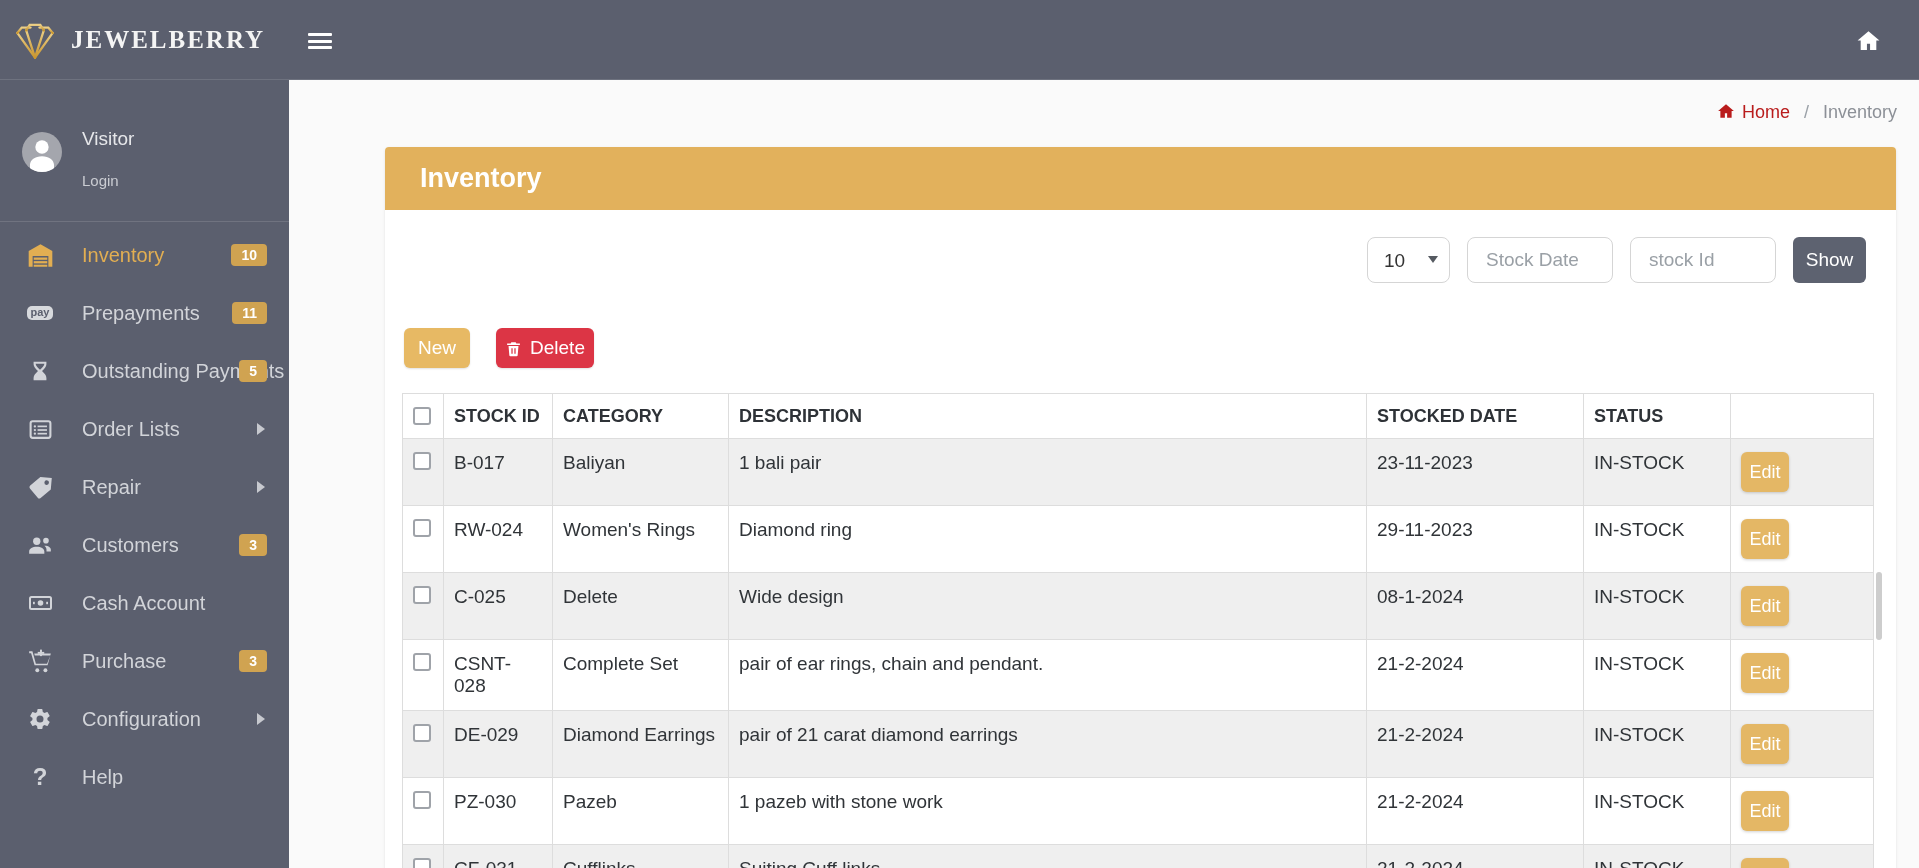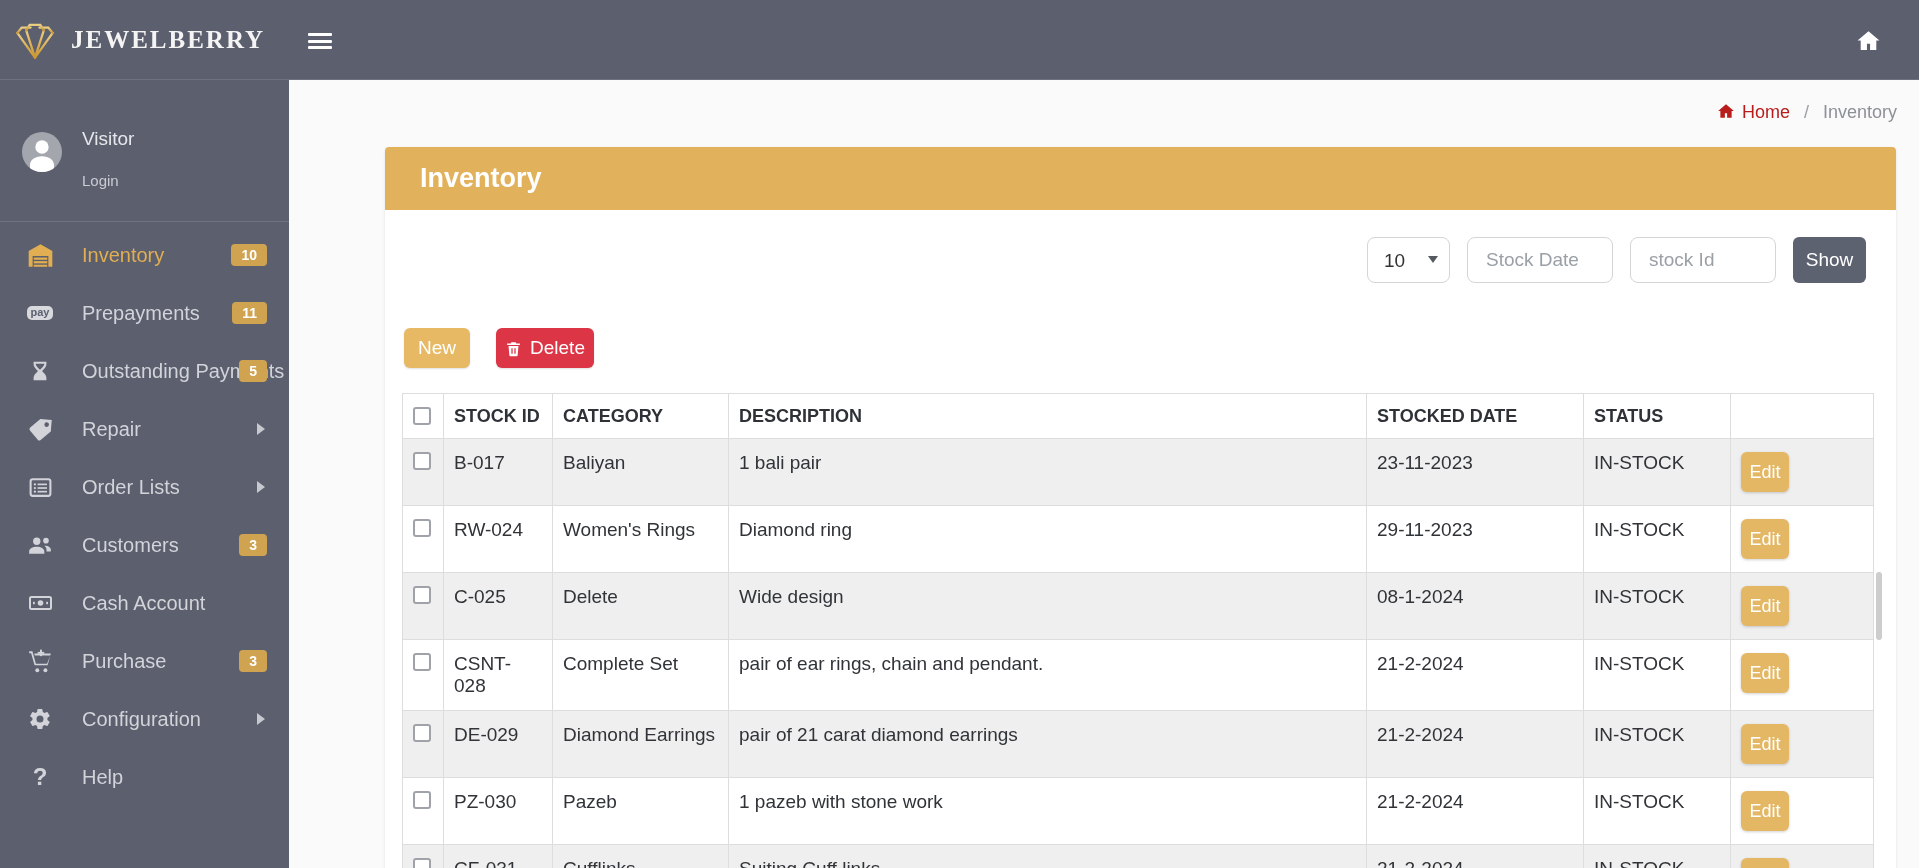--- a/index.html
+++ b/index.html
@@ -170,43 +170,43 @@
         <svg width="22" height="24" viewBox="0 0 24 24" fill="currentColor">
           <path d="M5 2v2.5c0 2.8 2.4 5.1 4.8 7.5C7.4 14.4 5 16.7 5 19.5V22h14v-2.5c0-2.8-2.4-5.1-4.8-7.5 2.4-2.4 4.8-4.7 4.8-7.5V2H5zm2.2 2.2h9.6c-.2 2.2-2.4 4.3-4.8 6.3-2.4-2-4.6-4.1-4.8-6.3z"></path>
         </svg>
       </span>
       <span class="nav-label">Outstanding Payments</span>
       <span class="nav-badge">5</span>
     </div>
 
     <div class="nav-item">
       <span class="nav-icon">
-        <svg width="25" height="25" viewBox="0 0 24 24" fill="currentColor">
-          <path d="M11 2L2 11a2 2 0 0 0 0 2.8l8.2 8.2a2 2 0 0 0 2.8 0L22 13V2H11zm6.5 7a2.2 2.2 0 1 1 0-4.4 2.2 2.2 0 0 1 0 4.4z" transform="rotate(5 12 12)"></path>
-        </svg>
-      </span>
-      <span class="nav-label">Repair</span>
-      <span class="nav-arrow"></span>
-    </div>
-
-    <div class="nav-item">
-      <span class="nav-icon">
         <svg width="25" height="25" viewBox="0 0 24 24" fill="none" stroke="currentColor" stroke-width="2">
           <rect x="2.5" y="4" width="19" height="16" rx="2"></rect>
           <g fill="currentColor" stroke="none">
             <circle cx="6.6" cy="9" r="1.1"></circle>
               <circle cx="6.6" cy="12.5" r="1.1"></circle>
               <circle cx="6.6" cy="16" r="1.1"></circle>
             <rect x="9.2" y="8.2" width="9" height="1.6"></rect>
               <rect x="9.2" y="11.7" width="9" height="1.6"></rect>
               <rect x="9.2" y="15.2" width="9" height="1.6"></rect>
           </g>
         </svg>
       </span>
       <span class="nav-label">Order Lists</span>
+      <span class="nav-arrow"></span>
+    </div>
+
+    <div class="nav-item">
+      <span class="nav-icon">
+        <svg width="25" height="25" viewBox="0 0 24 24" fill="currentColor">
+          <path d="M11 2L2 11a2 2 0 0 0 0 2.8l8.2 8.2a2 2 0 0 0 2.8 0L22 13V2H11zm6.5 7a2.2 2.2 0 1 1 0-4.4 2.2 2.2 0 0 1 0 4.4z" transform="rotate(5 12 12)"></path>
+        </svg>
+      </span>
+      <span class="nav-label">Repair</span>
       <span class="nav-arrow"></span>
     </div>
 
     <div class="nav-item">
       <span class="nav-icon">
         <svg width="28" height="26" viewBox="0 0 24 24" fill="currentColor">
           <circle cx="9" cy="8.5" r="3.4"></circle>
           <path d="M9 13.5c-3.9 0-7 1.9-7 4.3V20h14v-2.2c0-2.4-3.1-4.3-7-4.3z"></path>
           <circle cx="17.5" cy="8" r="2.6"></circle>
           <path d="M17.8 12.6c2.5.4 4.2 1.8 4.2 3.6V18h-4v-1.8c0-1.4-.8-2.6-2-3.5.6-.1 1.2-.1 1.8-.1z"></path>

